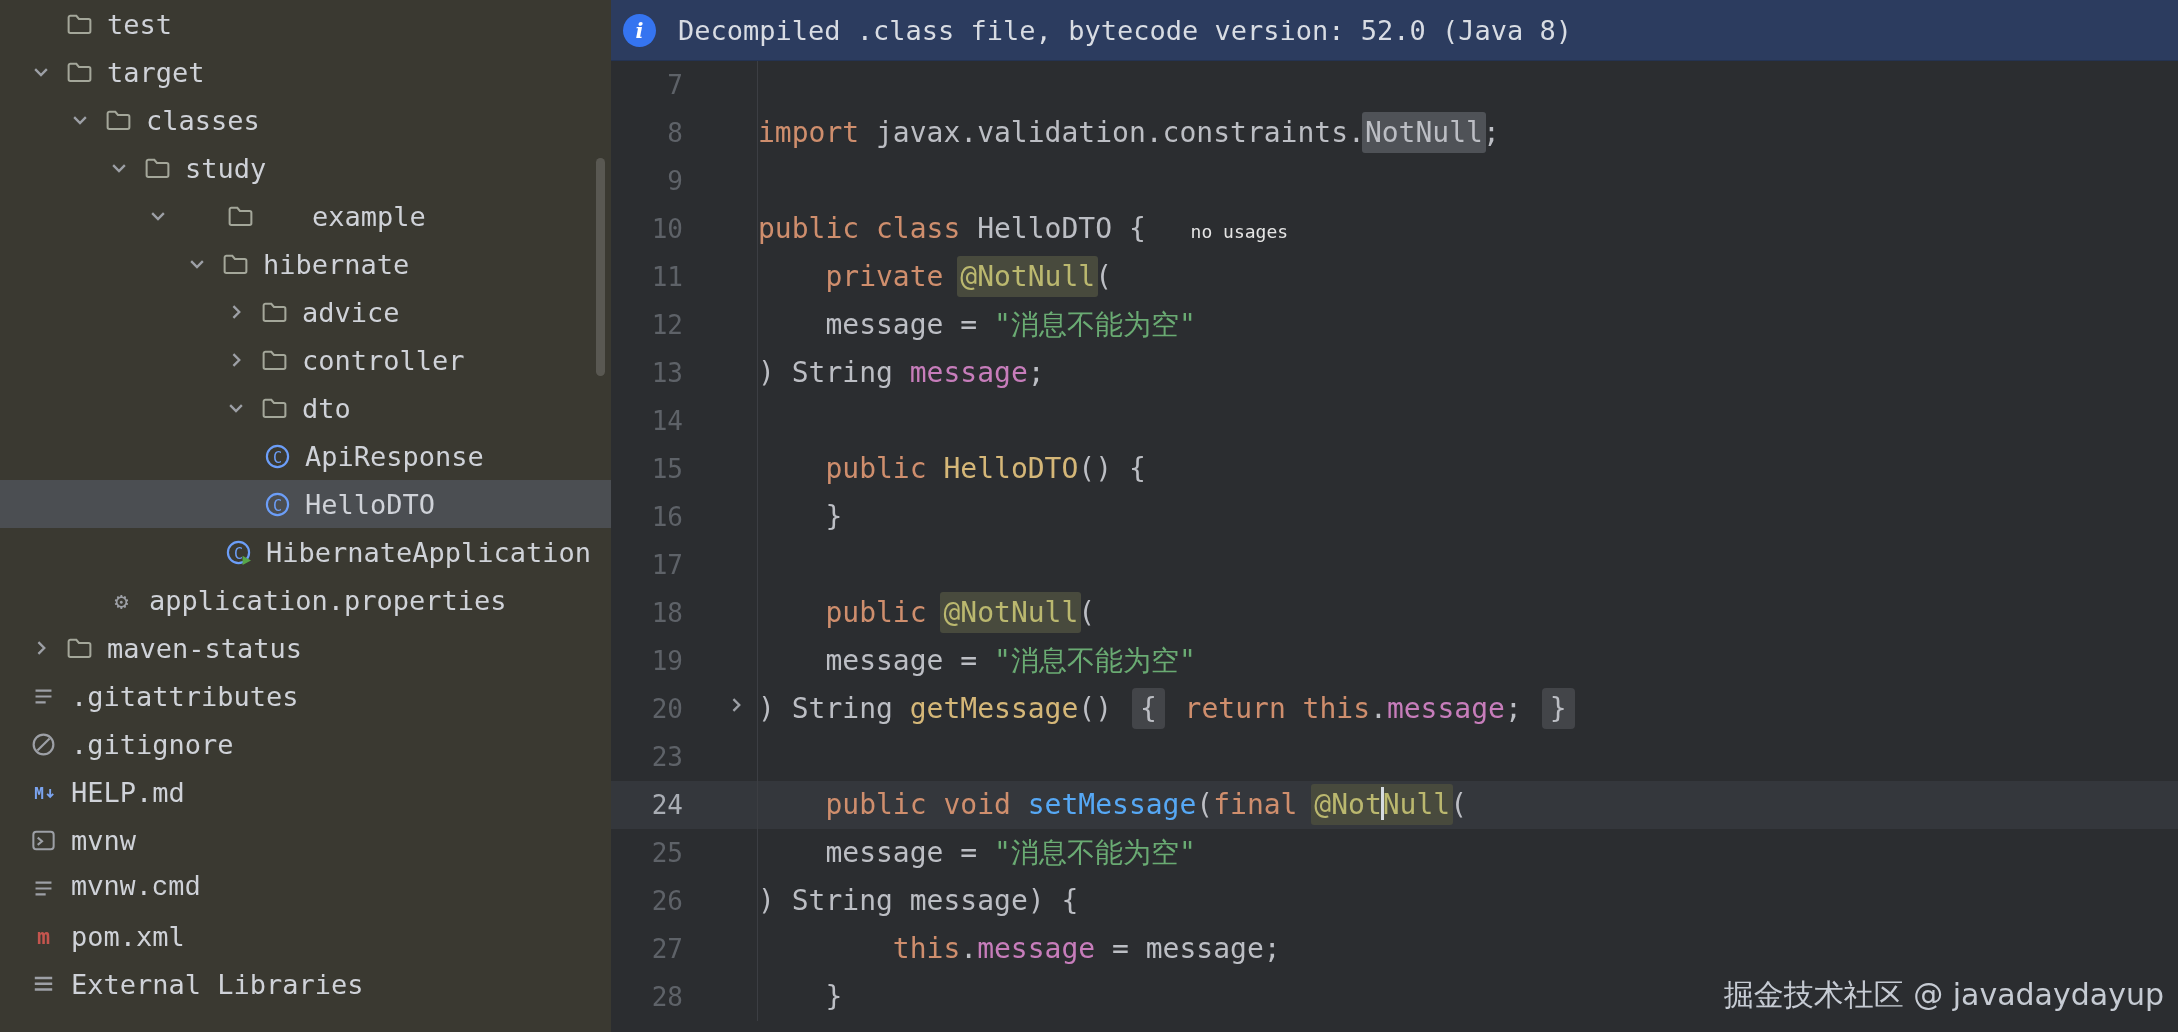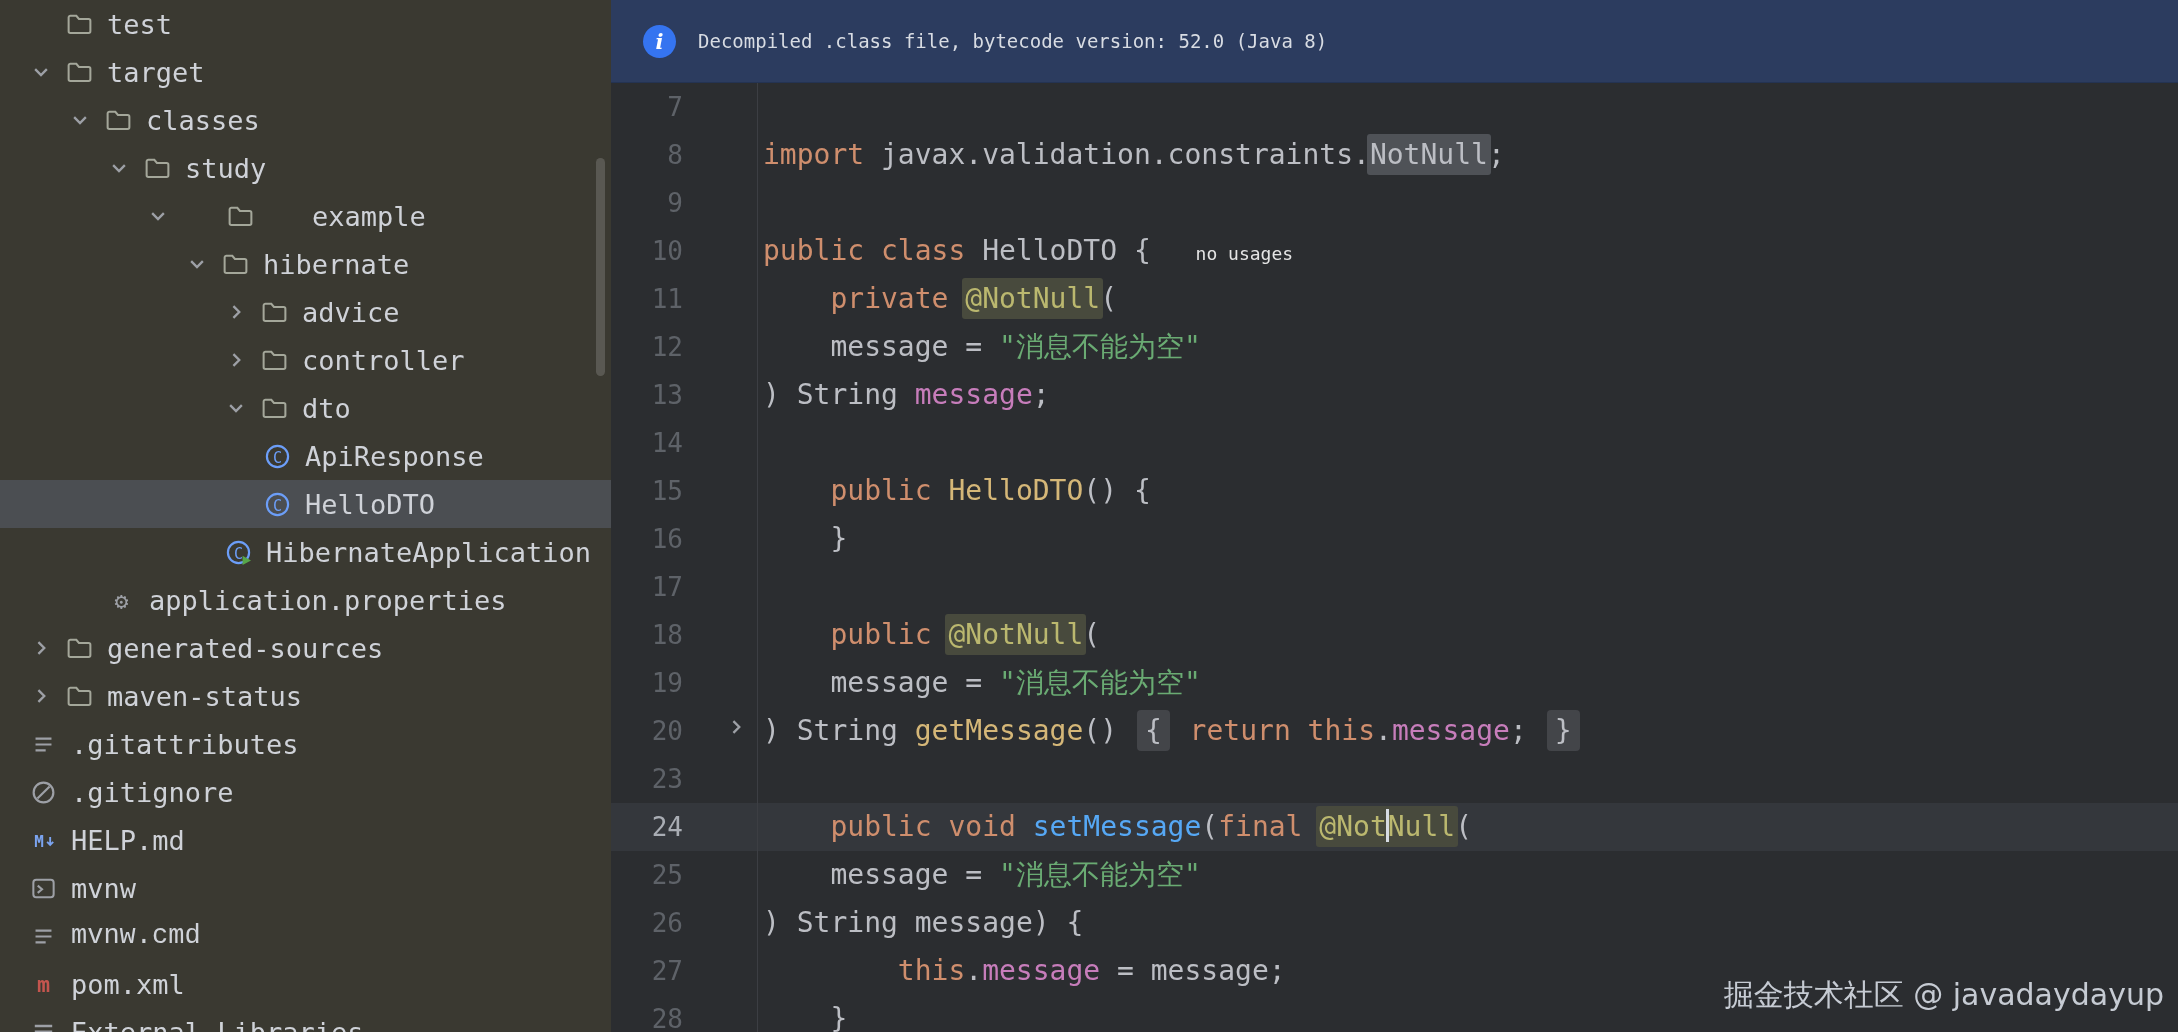--- a/index.html
+++ b/index.html
@@ -12,31 +12,31 @@
   .sidebar{position:absolute;left:0;top:0;width:611px;height:1032px;background:#3A3931;overflow:hidden}
   .trow{display:flex;align-items:center;height:48px;color:#CFD2D8;font-size:27px;white-space:nowrap}
   .trow.sel{background:#4B4E52}
   .chev{width:36px;height:30px;flex:none;display:flex;align-items:center}
   .chev svg{width:26px;height:26px}
   .ticon{width:30px;height:30px;flex:none;margin-right:13px;display:flex;align-items:center;justify-content:center}
   .ticon svg{width:29px;height:29px}
   .tree-scrollbar{position:absolute;left:596px;top:158px;width:9px;height:218px;border-radius:5px;background:rgba(255,255,255,.16)}
   
   .editor{position:absolute;left:611px;top:0;right:0;height:1032px;background:#2B2D30;overflow:hidden}
-  .banner{height:83px;background:#2C3C5F;border-bottom:1px solid #243352;display:flex;align-items:center;padding-left:32px;color:#D8DCE3;font-size:19px;box-sizing:border-box}
+  .banner{height:61px;background:#2C3C5F;border-bottom:1px solid #243352;display:flex;align-items:center;padding-left:12px;color:#D8DCE3;font-size:27px;box-sizing:border-box}
   .binfo{width:33px;height:33px;border-radius:50%;background:#3574F0;color:#fff;display:flex;align-items:center;justify-content:center;margin-right:22px;flex:none;
          font-family:"DejaVu Serif",serif;font-style:italic;font-weight:bold;font-size:21px}
   .binfo::after{content:"i"}
   .cl{display:flex;height:48px;font-size:28px;line-height:48px}
   .cl.cur{background:#34373C}
   .lnum{width:72px;text-align:right;color:#5E6268;flex:none;font-size:26px}
   .cl.cur .lnum{color:#A9ADB4}
   .lfold{width:74px;flex:none;display:flex;justify-content:flex-end;align-items:center;padding-right:8px;box-sizing:border-box}
   .lfold svg{width:26px;height:26px}
-  .lcode{display:block;flex:1;white-space:pre;border-left:1px solid #3C3E43;padding-left:5px;color:#BCBEC4}
+  .lcode{display:block;flex:1;white-space:pre;border-left:1px solid #3C3E43;color:#BCBEC4}
   
   .kw{color:#CF8E6D}
   .pl{color:#BCBEC4}
   .str{color:#6AAB73}
   .fld{color:#C77DBB}
   .mty{color:#D5B778}
   .mtb{color:#56A8F5}
   .ann{color:#BBB86F}
   .hint{color:#e5e5e5;font-size:18px;margin-left:28px}
   .hl{background:#4F5257;border-radius:3px;padding:4px 3px;margin:0 -3px}
@@ -203,33 +203,20 @@
         <span class="chev">
           <svg viewBox="0 0 20 20">
             <path d="M8 5.5L12.5 10 8 14.5" fill="none" stroke="#9DA0A6" stroke-width="1.8"></path>
           </svg>
         </span>
         <span class="ticon">
           <svg viewBox="0 0 20 20">
             <path d="M2.5 5.2c0-.7.6-1.2 1.2-1.2h4.1l1.8 2.2h6.7c.7 0 1.2.6 1.2 1.2v7.2c0 .7-.6 1.2-1.2 1.2H3.7c-.7 0-1.2-.6-1.2-1.2z" fill="none" stroke="#A4A79A" stroke-width="1.4"></path>
           </svg>
         </span>
-        <span class="tlabel">generated-sources</span>
-      </div>
-      <div class="trow" style="padding-left: 28px;">
-        <span class="chev">
-          <svg viewBox="0 0 20 20">
-            <path d="M8 5.5L12.5 10 8 14.5" fill="none" stroke="#9DA0A6" stroke-width="1.8"></path>
-          </svg>
-        </span>
-        <span class="ticon">
-          <svg viewBox="0 0 20 20">
-            <path d="M2.5 5.2c0-.7.6-1.2 1.2-1.2h4.1l1.8 2.2h6.7c.7 0 1.2.6 1.2 1.2v7.2c0 .7-.6 1.2-1.2 1.2H3.7c-.7 0-1.2-.6-1.2-1.2z" fill="none" stroke="#A4A79A" stroke-width="1.4"></path>
-          </svg>
-        </span>
         <span class="tlabel">maven-status</span>
       </div>
       <div class="trow" style="padding-left: 28px;">
         <span class="ticon">
           <svg viewBox="0 0 20 20">
             <path d="M4.5 6h11M4.5 10h11M4.5 14h7" stroke="#9DA0A6" stroke-width="1.5" fill="none"></path>
           </svg>
         </span>
         <span class="tlabel">.gitattributes</span>
       </div>

